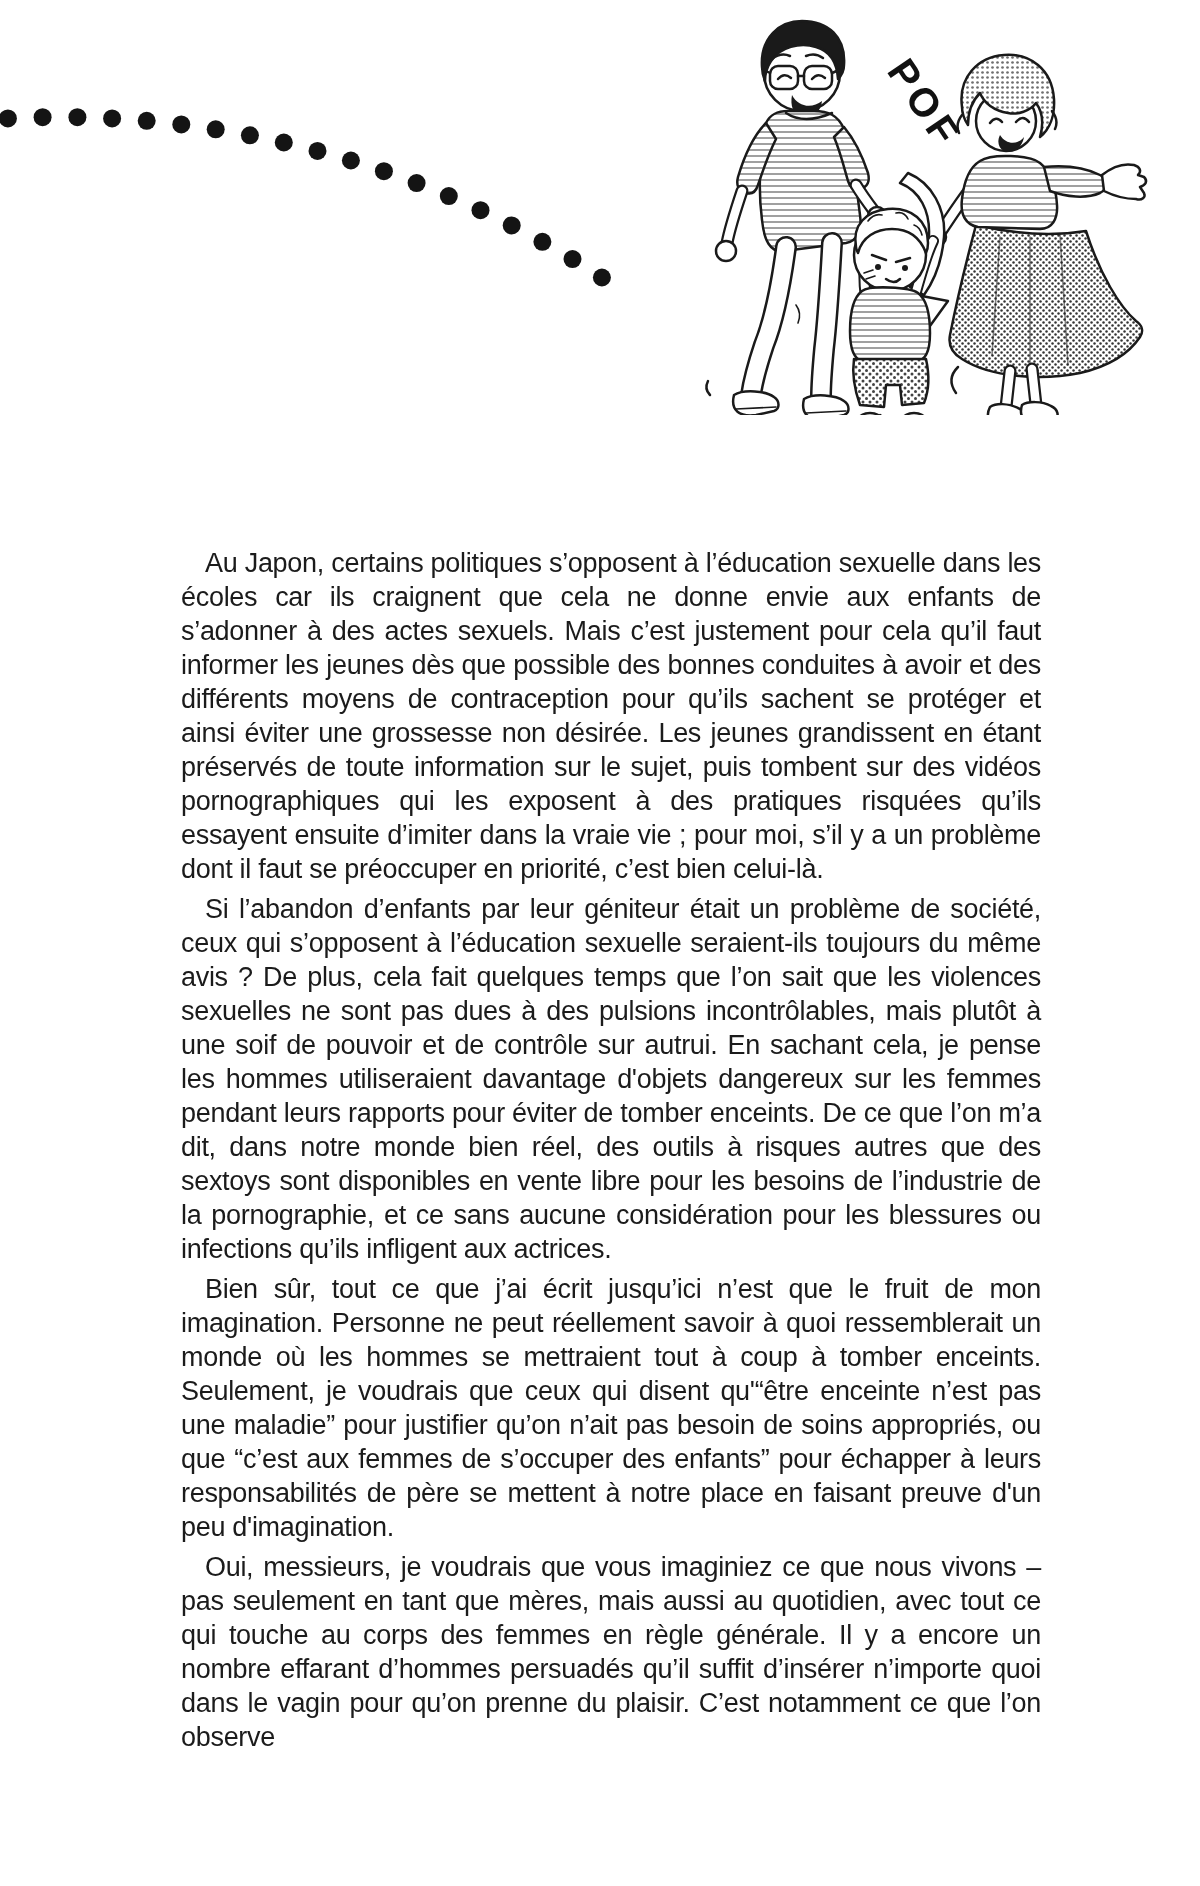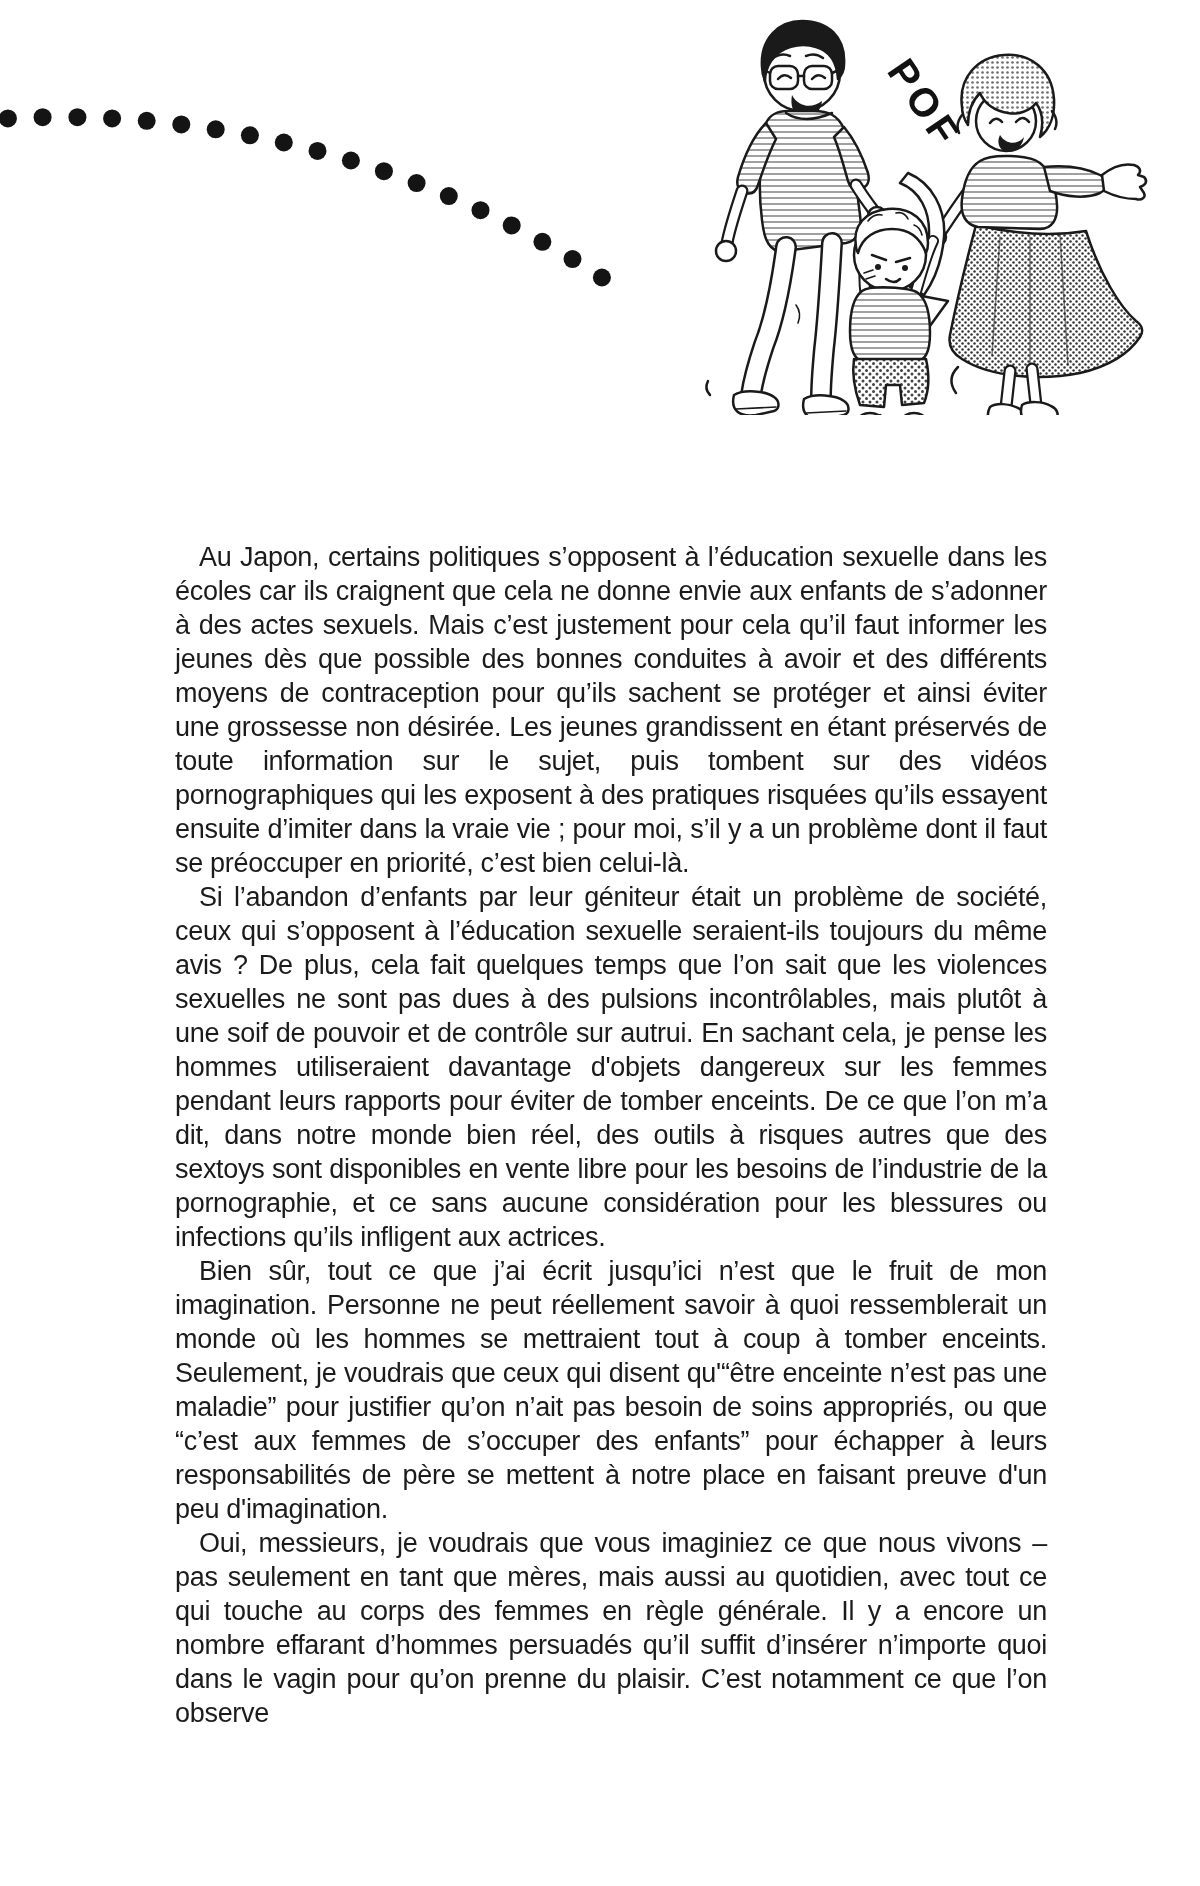--- a/index.html
+++ b/index.html
@@ -14,21 +14,21 @@
   .illus-svg{position:absolute;left:700px;top:15px;width:450px;height:400px;}
   .text-block{
     position:absolute;
     left:175px;top:540px;width:872px;
     color:#1b1b1b;
     font-size:27px;
     line-height:34px;
     letter-spacing:-0.3px;
     text-align:justify;
   }
-  .text-block p{margin:0;text-indent:24px;}
+  .text-block p{margin:6px;text-indent:24px;}
   .ink{stroke:#1a1a1a;stroke-width:2.5;stroke-linecap:round;stroke-linejoin:round;}
   .nofill{fill:none;}
   .wfill{fill:#ffffff;}
   .bfill{fill:#1a1a1a;}
   .thin{stroke-width:1.6;}
 </style>
 </head>
 <body>
 
 <div class="page">

